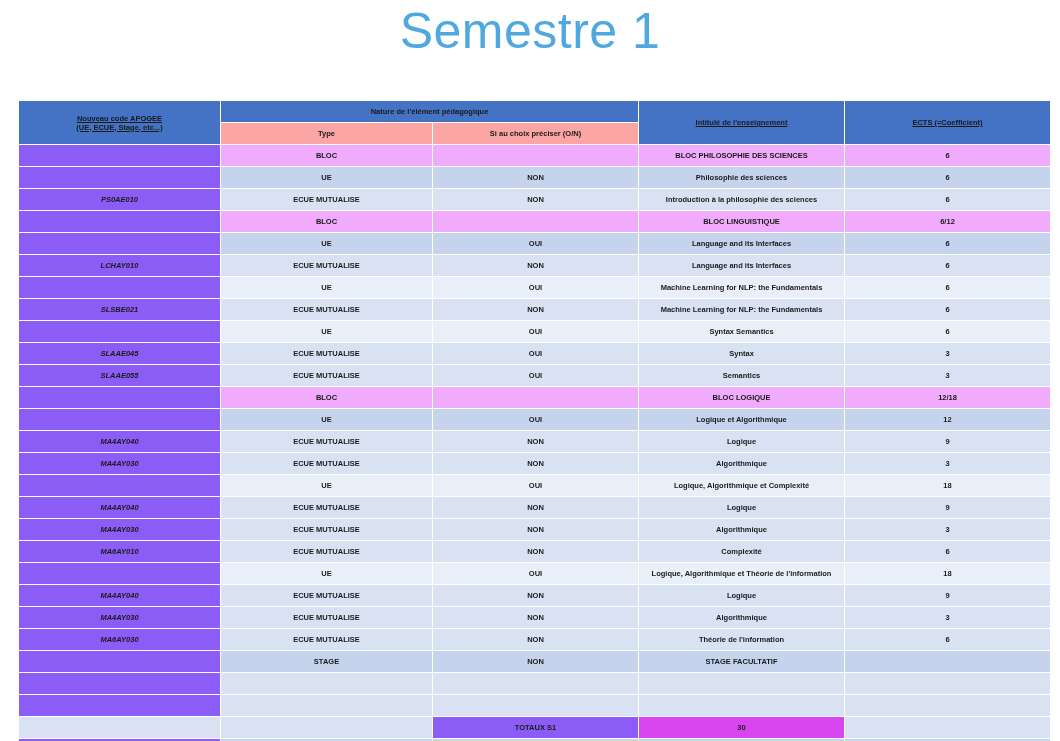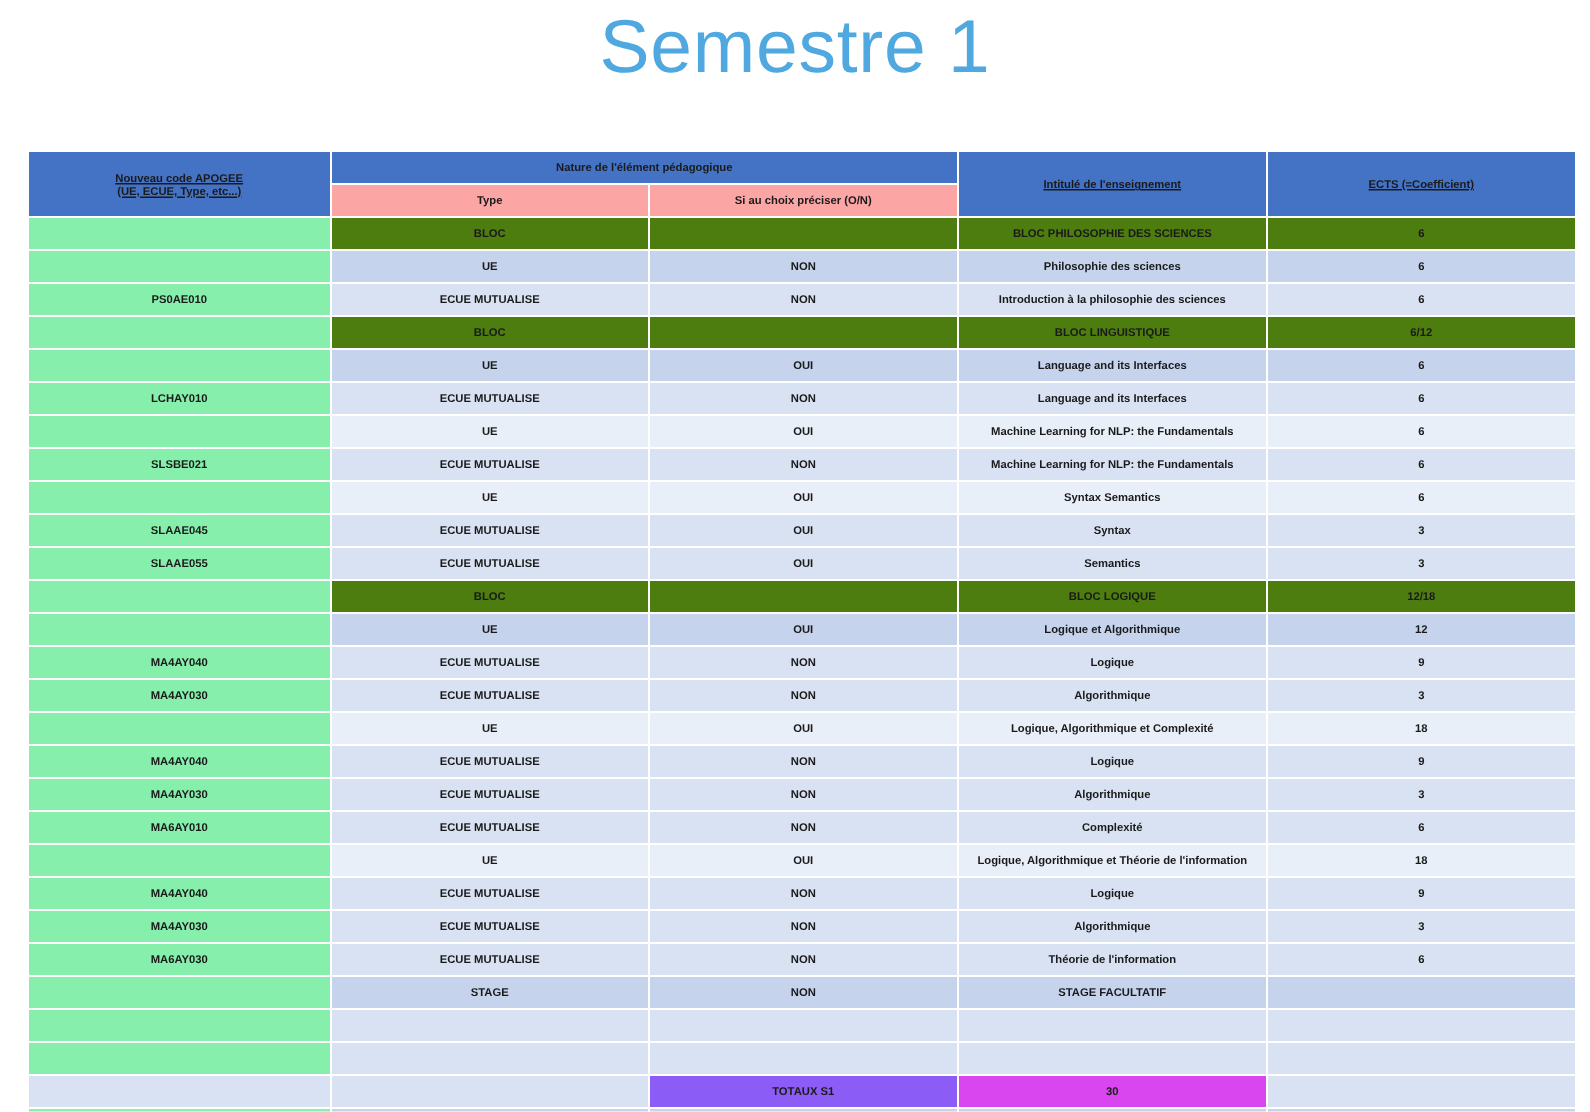--- a/index.html
+++ b/index.html
@@ -70,31 +70,32 @@
   }
   .hdr-blue u { text-decoration: underline; }
   .hdr-sub {
     background: #fca5a5;
     color: #1a1a1a;
     font-size: 7.5px;
     font-weight: bold;
     height: 16px;
   }
   .code-cell {
-    background: #86efac;
+    background: #8b5cf6;
     color: #ffffff;
     font-size: 7.5px;
     font-weight: bold;
+    font-style: italic;
   }
   .code-cell.empty { color: #4472C4; }
 
   
   .s-light { background: #D9E2F3; }
   .s-mid   { background: #C5D3EC; }
-  .s-dark  { background: #4d7c0f; }
+  .s-dark  { background: #f0abfc; }
   .s-pale  { background: #E9EFF8; }
 
   .totaux-label {
     background: #8b5cf6;
     color: #ffffff;
     font-size: 9px;
     font-weight: bold;
     text-align: right;
     padding-right: 6px;
     height: 22px;
@@ -122,21 +123,21 @@
         <col class="c0">
           <col class="c1">
           <col class="c2">
           <col class="c3">
           <col class="c4">
       </colgroup>
       <thead>
         <tr>
           <th class="hdr-blue" rowspan="2">
             <u>Nouveau code APOGEE</u><br>
-            <u>(UE, ECUE, Type, etc...)</u>
+            <u>(UE, ECUE, Stage, etc...)</u>
           </th>
           <th class="hdr-blue" colspan="2">
             <span>Nature de l'élément pédagogique</span>
           </th>
           <th class="hdr-blue" rowspan="2">
             <u>Intitulé de l'enseignement</u>
           </th>
           <th class="hdr-blue" rowspan="2">
             <u>ECTS (=Coefficient)</u>
           </th>

